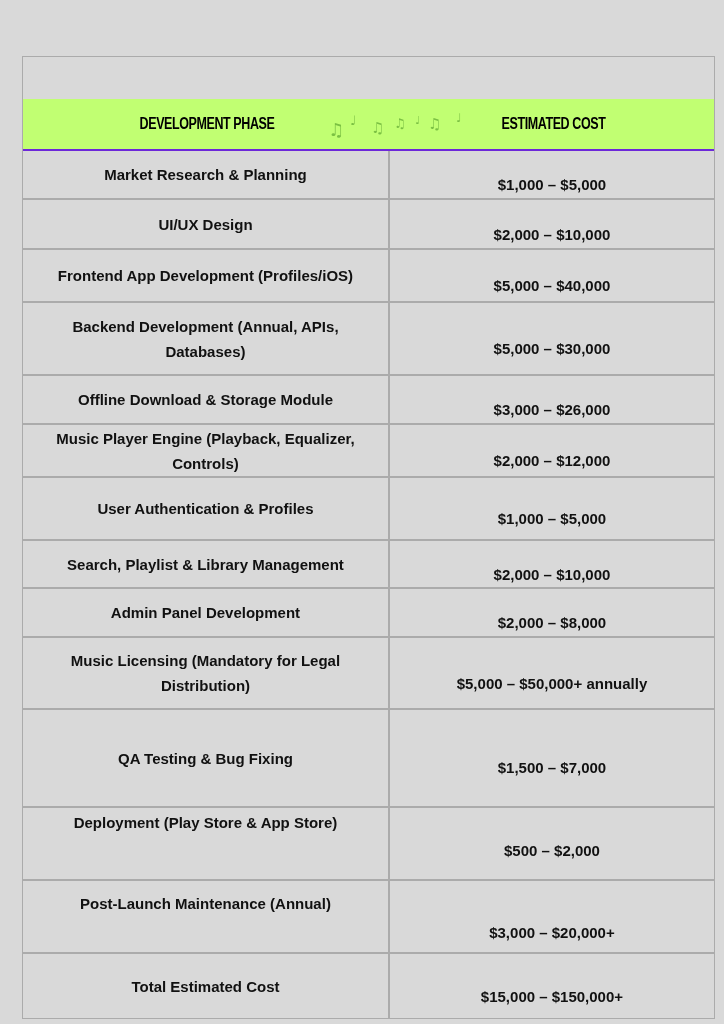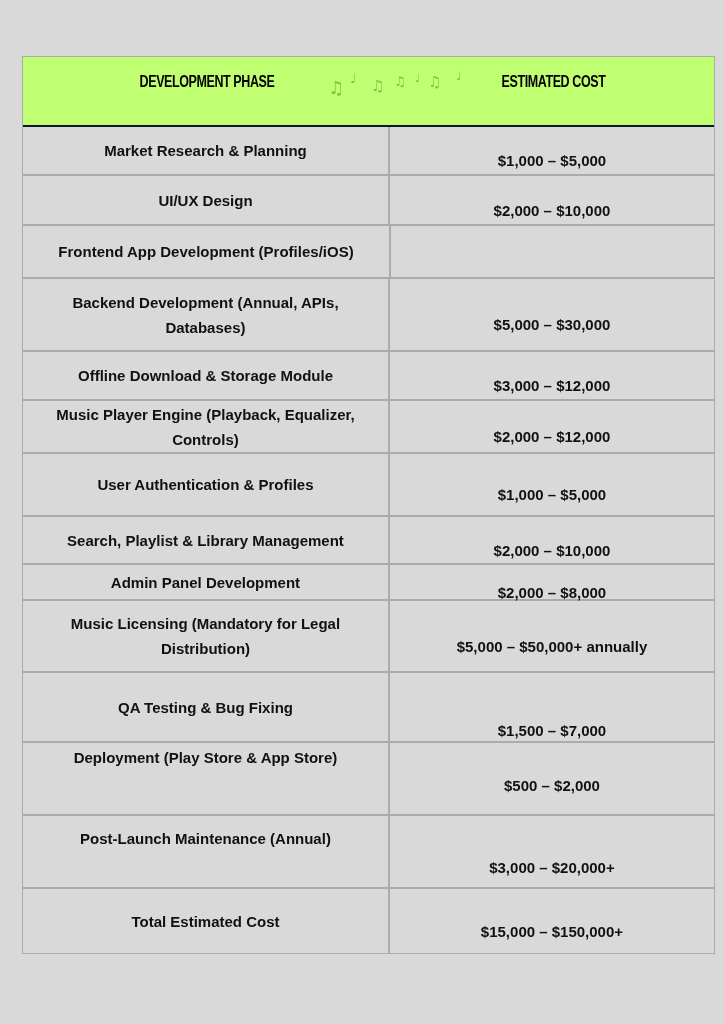--- a/index.html
+++ b/index.html
@@ -6,22 +6,22 @@
   body {
     width:724px; height:1024px; background:#d9d9d9;
     position:relative; overflow:hidden;
     font-family:"Liberation Sans", sans-serif;
   }
   .table {
     position:absolute; left:22px; top:56px; width:693px;
     border:1px solid #ababab; box-sizing:border-box;
   }
   .header {
-    height:70px; background:#c1ff72; display:flex; align-items:center;
-    position:relative; border-bottom:2px solid #0f172a; box-sizing:border-box;
+    height:52px; background:#c1ff72; display:flex; align-items:center;
+    position:relative; border-bottom:2px solid #6d28d9; box-sizing:border-box;margin-top:42px;
   }
   .hcell {
     position:absolute; top:0; height:50px; display:flex; align-items:center; justify-content:center;
     font-family:"Liberation Sans", sans-serif; font-weight:bold; font-size:16px;
     letter-spacing:-0.5px; color:#000; transform:scaleX(0.78);
   }
   .h-left { left:0; width:368px; }
   .h-right { left:368px; width:325px; }
   .notes {
     position:absolute; left:305px; top:14px; width:150px; height:30px;
@@ -60,50 +60,51 @@
   <div class="row" style="height:49px">
     <div class="cell c-left">Market Research &amp; Planning</div>
     <div class="cell c-right">$1,000 – $5,000</div>
   </div>
   <div class="row" style="height:50px">
     <div class="cell c-left">UI/UX Design</div>
     <div class="cell c-right">$2,000 – $10,000</div>
   </div>
   <div class="row" style="height:53px">
     <div class="cell c-left">Frontend App Development (Profiles/iOS)</div>
+    <div class="cell c-right">$5,000 – $40,000</div>
   </div>
   <div class="row" style="height:73px">
     <div class="cell c-left">Backend Development (Annual, APIs, Databases)</div>
     <div class="cell c-right">$5,000 – $30,000</div>
   </div>
   <div class="row" style="height:49px">
     <div class="cell c-left">Offline Download &amp; Storage Module</div>
-    <div class="cell c-right">$3,000 – $12,000</div>
+    <div class="cell c-right">$3,000 – $26,000</div>
   </div>
   <div class="row" style="height:53px">
     <div class="cell c-left">Music Player Engine (Playback, Equalizer, Controls)</div>
     <div class="cell c-right">$2,000 – $12,000</div>
   </div>
   <div class="row" style="height:63px">
     <div class="cell c-left">User Authentication &amp; Profiles</div>
     <div class="cell c-right">$1,000 – $5,000</div>
   </div>
   <div class="row" style="height:48px">
     <div class="cell c-left">Search, Playlist &amp; Library Management</div>
     <div class="cell c-right">$2,000 – $10,000</div>
   </div>
-  <div class="row" style="height:36px">
+  <div class="row" style="height:49px">
     <div class="cell c-left">Admin Panel Development</div>
     <div class="cell c-right">$2,000 – $8,000</div>
   </div>
   <div class="row" style="height:72px">
     <div class="cell c-left">Music Licensing (Mandatory for Legal Distribution)</div>
     <div class="cell c-right">$5,000 – $50,000+ annually</div>
   </div>
-  <div class="row" style="height:70px">
+  <div class="row" style="height:98px">
     <div class="cell c-left">QA Testing &amp; Bug Fixing</div>
     <div class="cell c-right top" style="padding-top:25px">$1,500 – $7,000</div>
   </div>
   <div class="row" style="height:73px">
     <div class="cell c-left top" style="padding-top:2px">Deployment (Play Store &amp; App Store)</div>
     <div class="cell c-right top" style="padding-top:10px">$500 – $2,000</div>
   </div>
   <div class="row" style="height:73px">
     <div class="cell c-left top" style="padding-top:10px">Post-Launch Maintenance (Annual)</div>
     <div class="cell c-right" style="padding-top:11px">$3,000 – $20,000+</div>

